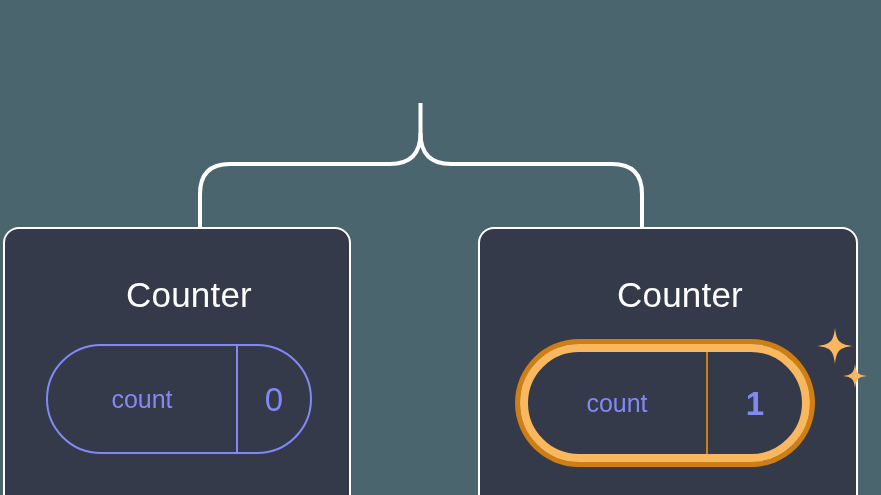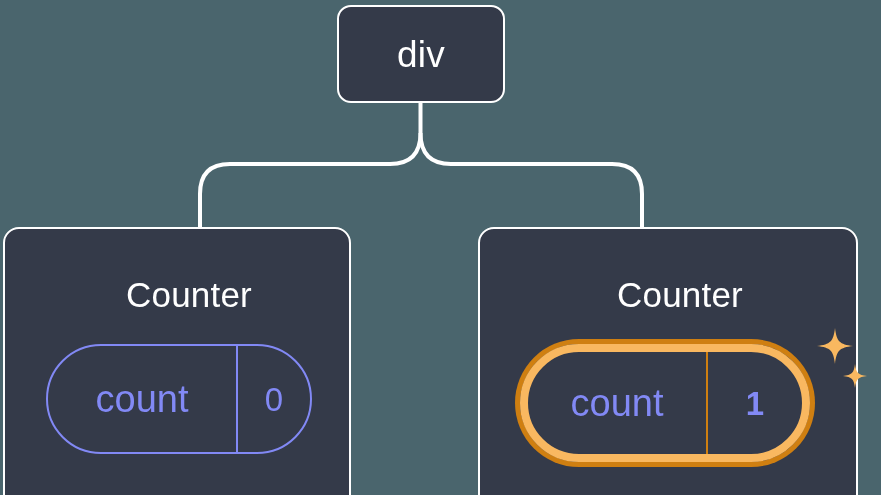--- a/index.html
+++ b/index.html
@@ -118,21 +118,21 @@
 
   .pill-key, .pill-val {
     display: flex;
     align-items: center;
     justify-content: center;
     color: #8289F5;
     line-height: 1;
   }
   .pill-key {
     flex: 0 0 auto;
-    font-size: 38px;
+    font-size: 25px;
     font-weight: 400;
   }
   .pill-val {
     flex: 1 1 auto;
     font-size: 33px;
     font-weight: 400;
   }
   .pill-divider {
     flex: 0 0 auto;
     width: 2px;
@@ -158,23 +158,20 @@
 
 <div id="stage">
 
   <svg id="connectors" viewBox="0 0 881 495" xmlns="http://www.w3.org/2000/svg">
 
     <path d="M 420.5 103 L 420.5 133" fill="none" stroke="#FFFFFF" stroke-width="4" stroke-linecap="butt"></path>
     <path d="M 420.5 133 Q 420.5 164 390 164 L 230 164 Q 200 164 200 194 L 200 228" fill="none" stroke="#FFFFFF" stroke-width="4" stroke-linecap="butt"></path>
     <path d="M 420.5 133 Q 420.5 164 451 164 L 612 164 Q 642 164 642 194 L 642 228" fill="none" stroke="#FFFFFF" stroke-width="4" stroke-linecap="butt"></path>
   </svg>
 
-  <div class="node" id="node-div">
-    <span class="node-div-label">div</span>
-  </div>
 
   <div class="node counter-node" id="node-counter-left">
     <div class="counter-title">Counter</div>
 
     <div class="pill-wrap" id="pill-wrap-left">
       <div class="pill pill-plain">
         <div class="pill-key">count</div>
         <div class="pill-divider"></div>
         <div class="pill-val">0</div>
       </div>

